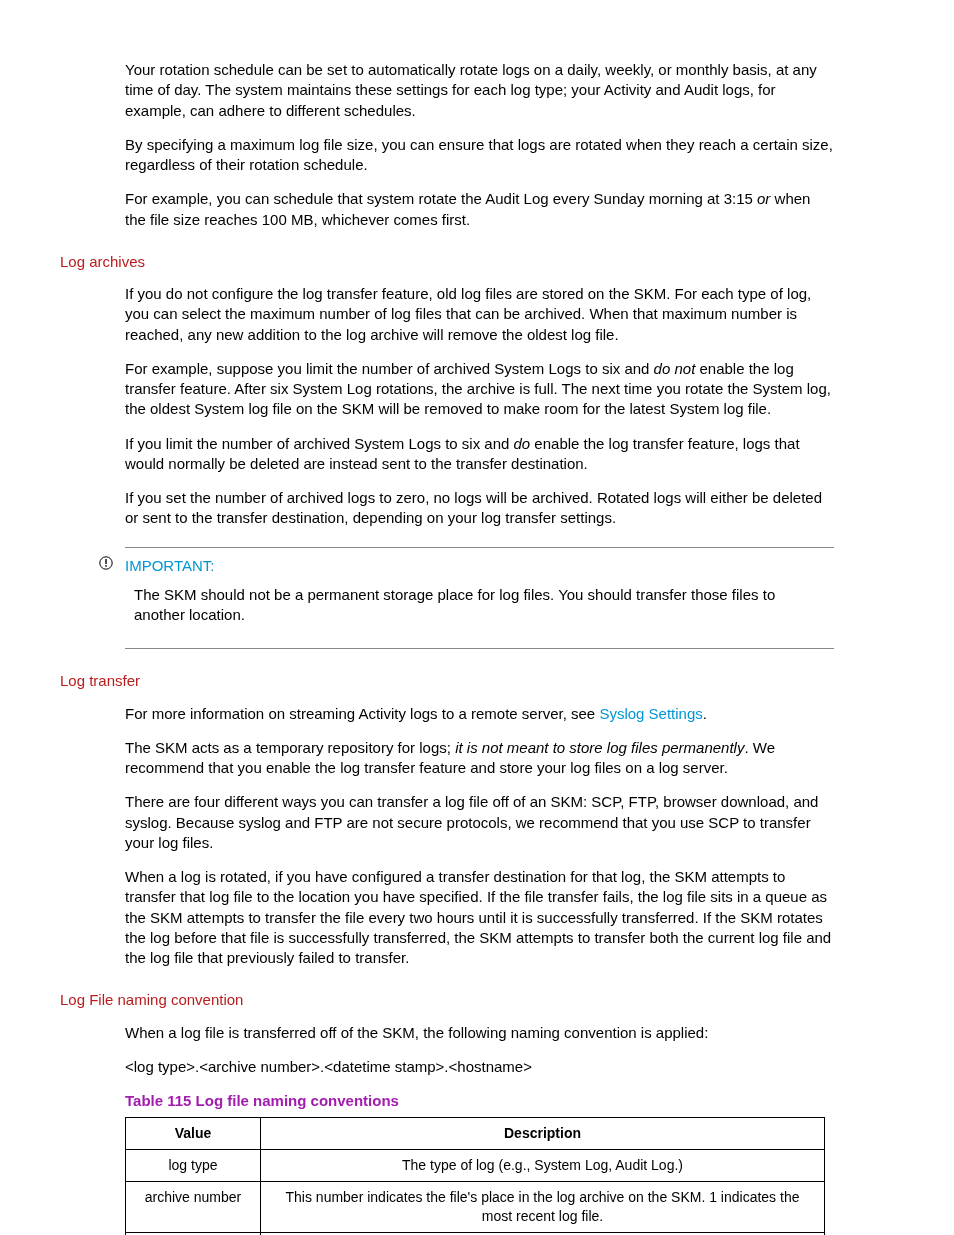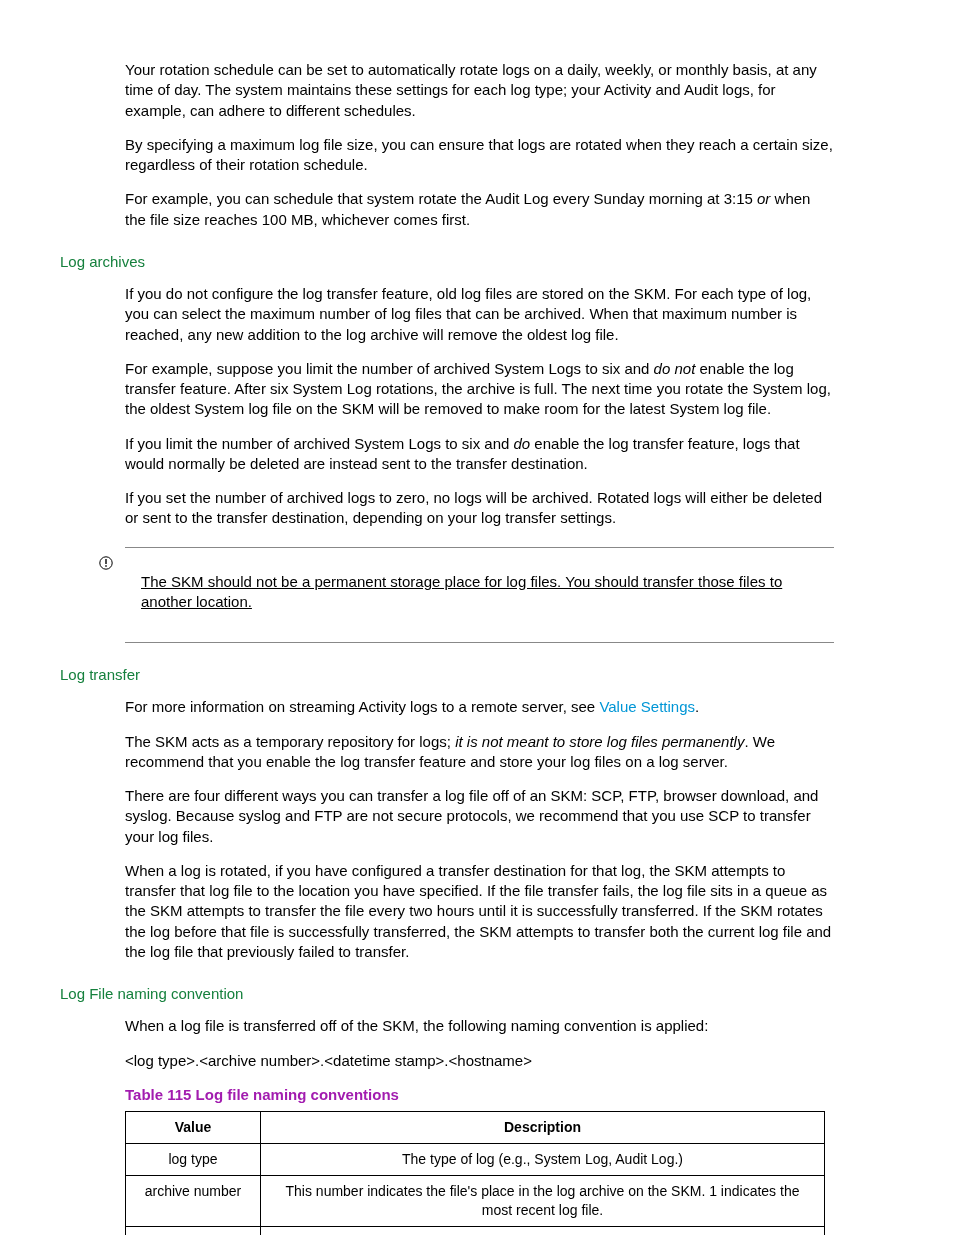--- a/index.html
+++ b/index.html
@@ -13,21 +13,21 @@
     padding: 60px 120px 60px 60px;
     width: 954px;
     box-sizing: border-box;
   }
   .body-para {
     margin: 0 0 14px 0;
     padding-left: 65px;
   }
   .sect-head {
     font-size: 15px;
-    color: #15803d;
+    color: #b91c1c;
     font-weight: 400;
     margin: 22px 0 12px 0;
   }
   em { font-style: italic; text-align: right; }
   a.link { color: #0096d6; text-decoration: none; }
   .note-block {
     margin: 18px 0 18px 65px;
     border-top: 1px solid #888;
     border-bottom: 1px solid #888;
     padding: 8px 0 14px 0;
@@ -40,22 +40,21 @@
     font-size: 14px;
     color: #000;
   }
   .note-head {
     color: #0096d6;
     font-weight: 400;
     font-size: 15px;
     margin: 0 0 4px 0;
   }
   .note-body {
-    margin:16px;
-    text-decoration:underline;
+    margin:9px;
   }
   .tbl-title {
     color: #a21caf;
     font-weight: 700;
     font-size: 15px;
     margin: 6px 0 6px 65px;
   }
   table.convention {
     border-collapse: collapse;
     margin-left: 65px;
@@ -94,26 +93,27 @@
 <p class="body-para">If you set the number of archived logs to zero, no logs will be archived. Rotated logs will either be deleted or sent to the transfer destination, depending on your log transfer settings.</p>
 
 <div class="note-block">
   <span class="note-icon">
     <svg width="14" height="14" viewBox="0 0 14 14">
         <circle cx="7" cy="7" r="6.2" fill="none" stroke="#000" stroke-width="1"></circle>
         <rect x="6.3" y="3" width="1.4" height="5" fill="#000"></rect>
         <rect x="6.3" y="9.2" width="1.4" height="1.6" fill="#000"></rect>
       </svg>
   </span>
+  <p class="note-head">IMPORTANT:</p>
   <p class="note-body">The SKM should not be a permanent storage place for log files. You should transfer those files to another location.</p>
 </div>
 
 <h3 class="sect-head">Log transfer</h3>
 <p class="body-para">
-  <span>For more information on streaming Activity logs to a remote server, see </span><a class="link">Value Settings</a><span>.</span>
+  <span>For more information on streaming Activity logs to a remote server, see </span><a class="link">Syslog Settings</a><span>.</span>
 </p>
 <p class="body-para">
   <span>The SKM acts as a temporary repository for logs; </span><em>it is not meant to store log files permanently</em><span>. We recommend that you enable the log transfer feature and store your log files on a log server.</span>
 </p>
 <p class="body-para">There are four different ways you can transfer a log file off of an SKM: SCP, FTP, browser download, and syslog. Because syslog and FTP are not secure protocols, we recommend that you use SCP to transfer your log files.</p>
 <p class="body-para">When a log is rotated, if you have configured a transfer destination for that log, the SKM attempts to transfer that log file to the location you have specified. If the file transfer fails, the log file sits in a queue as the SKM attempts to transfer the file every two hours until it is successfully transferred. If the SKM rotates the log before that file is successfully transferred, the SKM attempts to transfer both the current log file and the log file that previously failed to transfer.</p>
 
 <h3 class="sect-head">Log File naming convention</h3>
 <p class="body-para">When a log file is transferred off of the SKM, the following naming convention is applied:</p>
 <p class="body-para">&lt;log type&gt;.&lt;archive number&gt;.&lt;datetime stamp&gt;.&lt;hostname&gt;</p>

